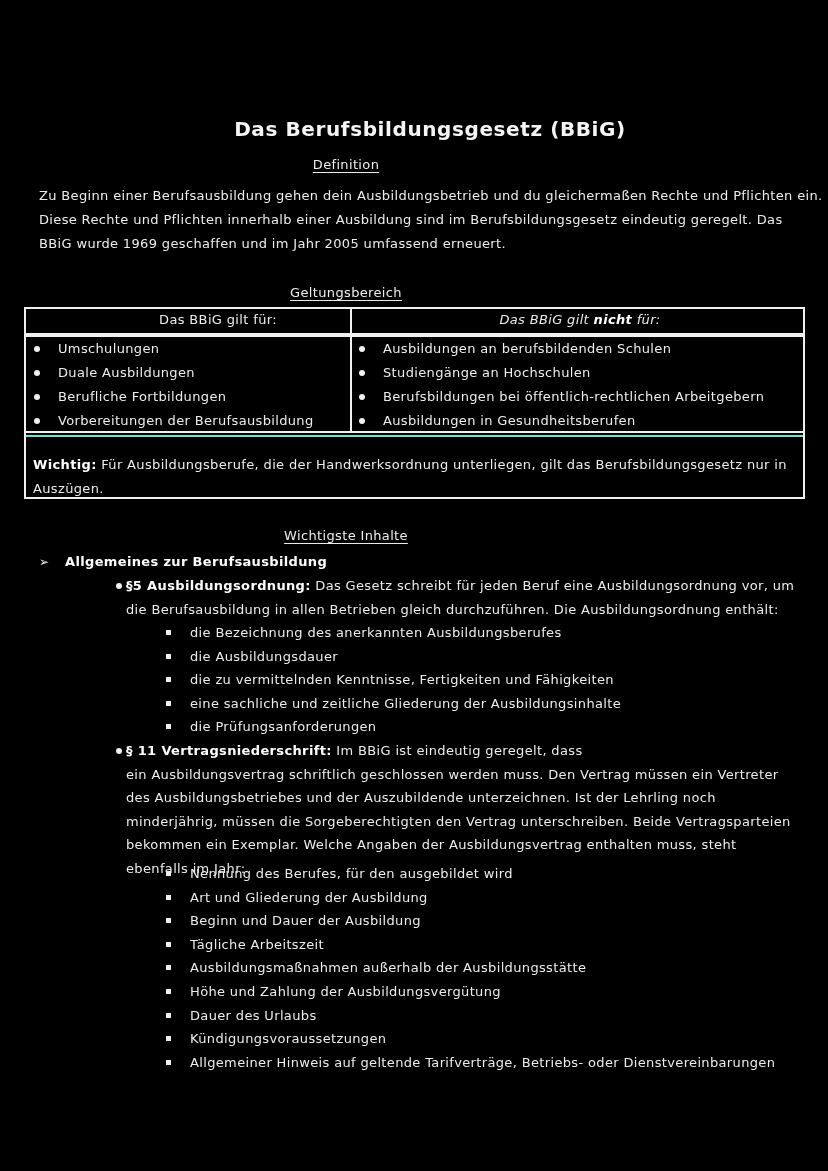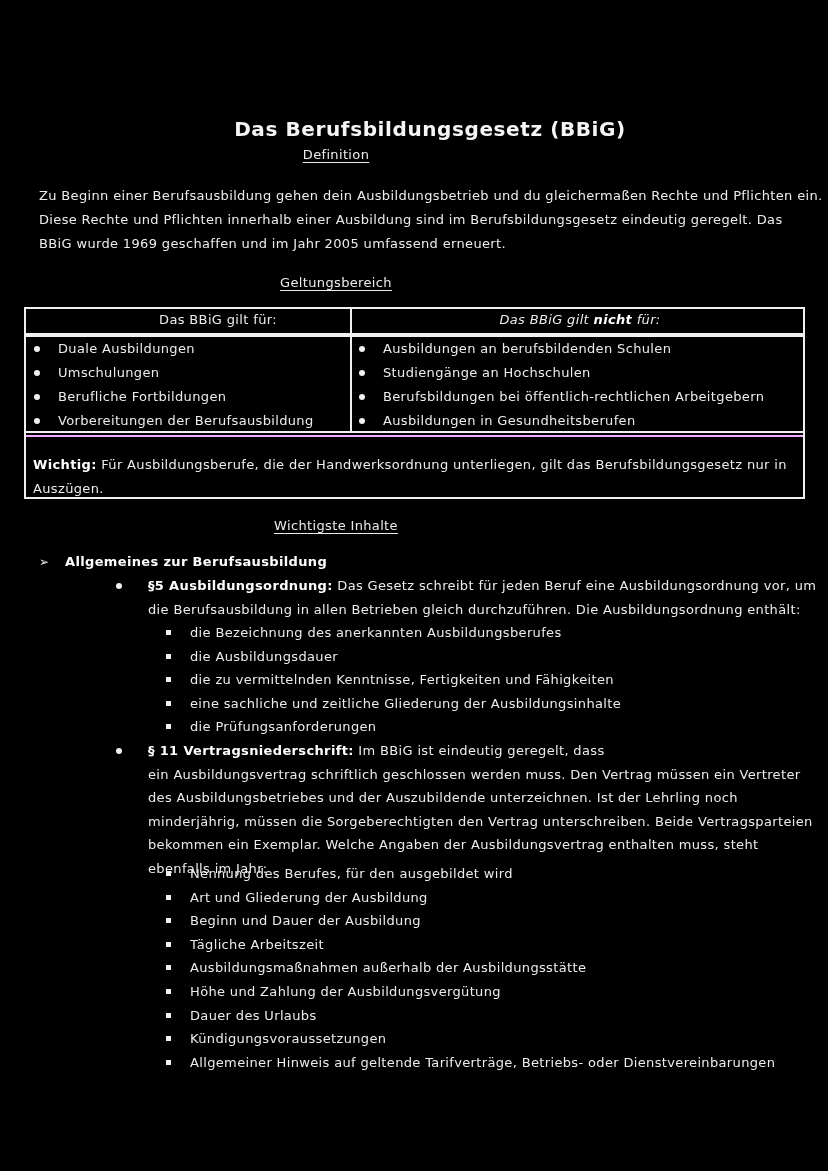--- a/index.html
+++ b/index.html
@@ -28,21 +28,21 @@
       color: #f5f5f5;
       letter-spacing: 0.6px;
       margin: 16px;
     }
     .section-heading {
       position: absolute;
       left: 0;
       width: 672px;
       text-align: center;
       font-size: 13px;
-      margin: 0;
+      margin: 10px;
     }
     .section-heading span {
       text-decoration: underline;
       text-underline-offset: 3px;
     }
     .para {
       position: absolute;
       left: 39px;
       width: 765px;
       line-height: 24px;
@@ -70,21 +70,21 @@
       position: absolute;
       left: 0; top: 26px; right: 0;
       height: 98px;
       border-top: 2px solid #f0f0f0;
       border-bottom: 2px solid #f0f0f0;
       box-sizing: border-box;
     }
     .scope-row-note {
       position: absolute;
       left: 0; top: 126px; right: 0; bottom: 0;
-      border-top: 2px solid #f0abfc;
+      border-top: 2px solid #5eead4;
       padding: 16px 16px 0 7px;
       line-height: 24px;
     }
     .col-divider {
       position: absolute;
       left: 324px;
       width: 3px;
       top: 0;
       bottom: 0;
       border-left: 2px solid #f0f0f0;
@@ -150,21 +150,21 @@
     .lvl2 .bullet-dot {
       position: absolute;
       left: 2px;
       top: 9px;
       width: 6px;
       height: 6px;
       border-radius: 50%;
       background: #f0f0f0;
     }
     .lvl2 .text {
-      margin-left: 34px;
+      margin-left: 12px;
       display: block;
     }
     .lvl2 .text .line { display: block; white-space: nowrap; }
     .lvl3 {
       list-style: none;
       margin: 0;
       padding: 0;
       position: absolute;
       left: 164px;
       line-height: 23.6px;
@@ -203,22 +203,22 @@
 
 <div class="scope-table">
   <div class="scope-row-head">
     <div class="col-divider"></div>
     <div class="head-cell left">Das BBiG gilt für:</div>
     <div class="head-cell right"><span>Das BBiG gilt </span><b>nicht</b><span> für:</span></div>
   </div>
   <div class="scope-row-body">
     <div class="col-divider"></div>
     <ul class="cell-list left">
+      <li><span class="dot-bullet"></span><span>Umschulungen</span></li>
       <li><span class="dot-bullet"></span><span>Duale Ausbildungen</span></li>
-      <li><span class="dot-bullet"></span><span>Umschulungen</span></li>
       <li><span class="dot-bullet"></span><span>Berufliche Fortbildungen</span></li>
       <li><span class="dot-bullet"></span><span>Vorbereitungen der Berufsausbildung</span></li>
     </ul>
     <ul class="cell-list right">
       <li><span class="dot-bullet"></span><span>Ausbildungen an berufsbildenden Schulen</span></li>
       <li><span class="dot-bullet"></span><span>Studiengänge an Hochschulen</span></li>
       <li><span class="dot-bullet"></span><span>Berufsbildungen bei öffentlich-rechtlichen Arbeitgebern</span></li>
       <li><span class="dot-bullet"></span><span>Ausbildungen in Gesundheitsberufen</span></li>
     </ul>
   </div>

